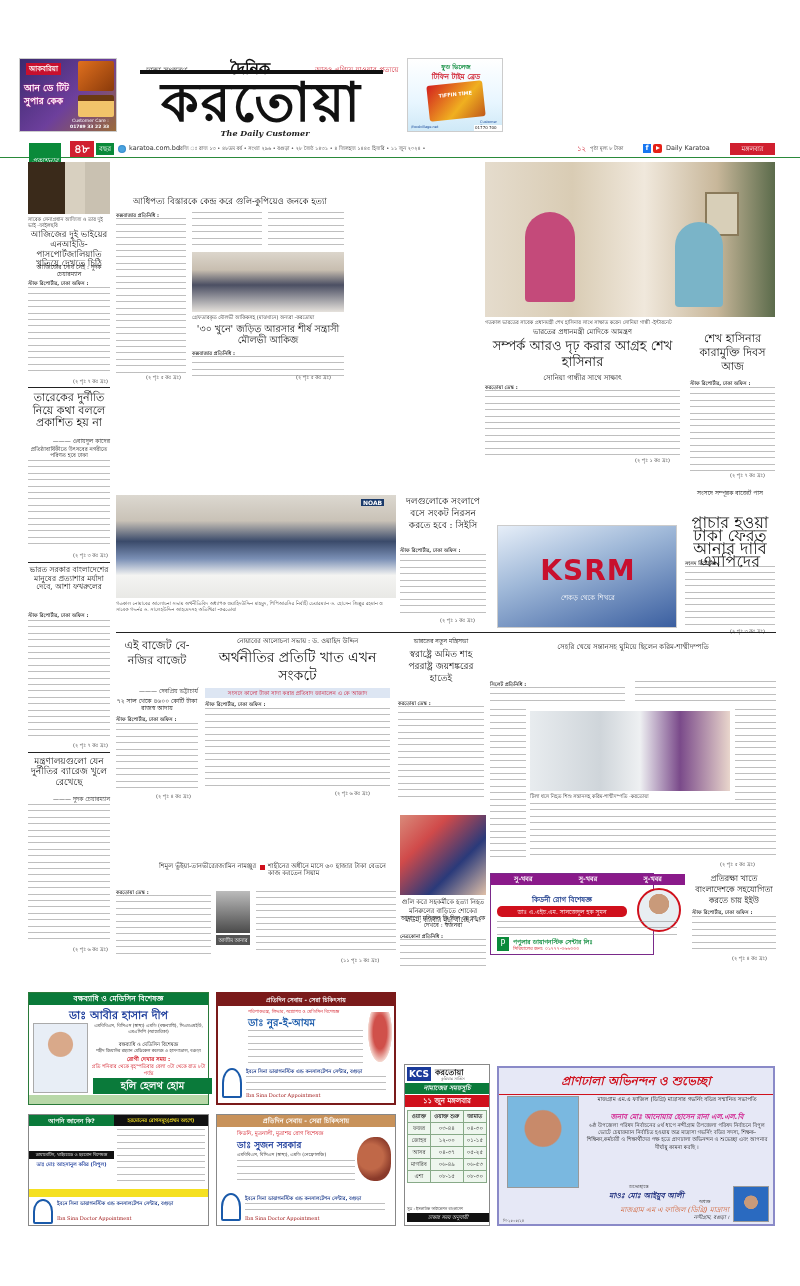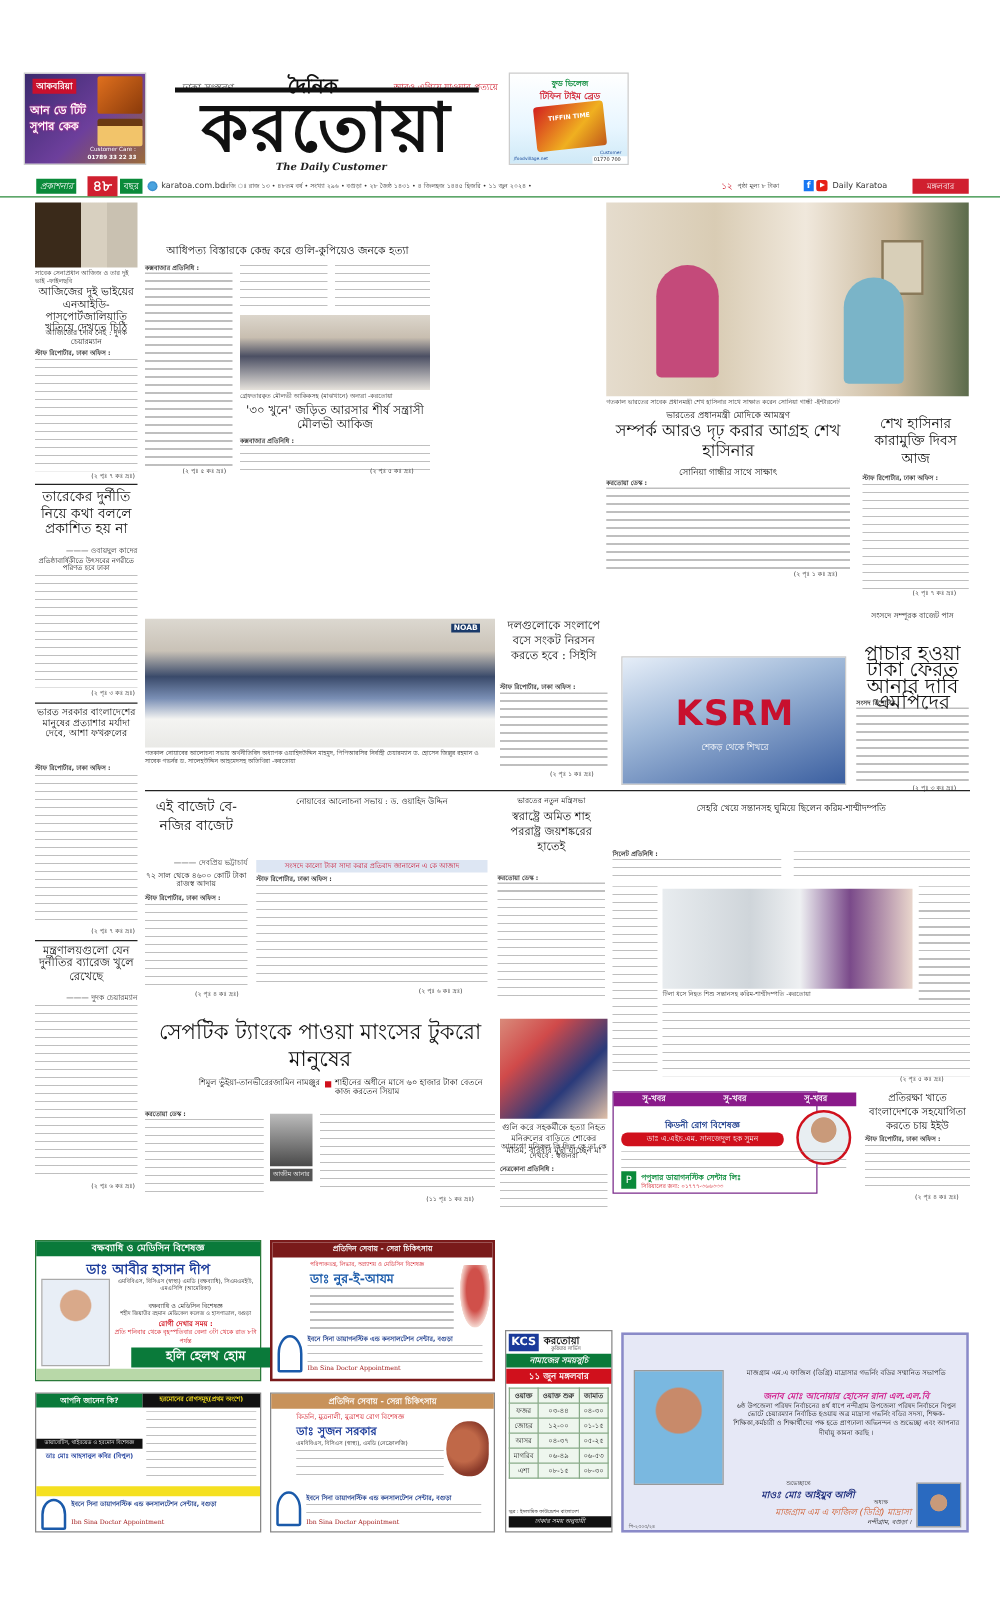--- a/index.html
+++ b/index.html
@@ -44,21 +44,21 @@
     <div class="abs" style="left:20px;top:24px;width:56px;height:36px;background:linear-gradient(135deg,#d21f1f,#f0b020 60%,#c0581a);border-radius:3px;transform:rotate(-6deg)">
       <div style="font-size:5px;color:#fff;font-weight:bold;text-align:center;margin-top:8px">TIFFIN TIME</div>
     </div>
     <div class="abs" style="left:3px;top:66px;font-size:3.5px;color:#1a4a9a">/foodvillage.net</div>
     <div class="abs" style="left:72px;top:61px;font-size:3.5px;color:#1a4a9a">Customer Care</div>
     <div class="abs" style="left:66px;top:66px;font-size:4px;color:#222;background:#fff;padding:0 1px">01770 700 400</div>
   </div>
 </div>
 
 <div class="abs" style="left:0;top:141px;width:800px;height:17px;border-bottom:1px solid #2a8a3a">
-  <div class="abs" style="left:29px;top:2px;height:12px;padding:0 3px;background:#0a8a3a;color:#fff;font-size:7px;line-height:12px;font-style:italic">প্রকাশনার</div>
+  <div class="abs" style="left:29px;top:2px;height:12px;padding:12px 3px;background:#0a8a3a;color:#fff;font-size:7px;line-height:12px;font-style:italic">প্রকাশনার</div>
   <div class="abs" style="left:70px;top:0;height:16px;padding:0 4px;background:#d01f2f;color:#fff;font-size:12px;font-weight:bold;line-height:16px">৪৮</div>
   <div class="abs" style="left:96px;top:2px;height:12px;padding:0 3px;background:#0a8a3a;color:#fff;font-size:7px;line-height:12px">বছর</div>
   <div class="abs" style="left:118px;top:4px;width:8px;height:8px;border-radius:50%;background:radial-gradient(circle,#4aa3df 40%,#1a6ab0);"></div>
   <div class="abs" style="left:129px;top:3px;font-size:6.5px;color:#333">karatoa.com.bd</div>
   <div class="abs" style="left:178px;top:3.5px;font-size:5px;color:#333;white-space:nowrap">রেজি ঃ রাজ ১৩ • ৪৮তম বর্ষ • সংখ্যা ২৯৬ • বগুড়া • ২৮ জৈষ্ঠ ১৪৩১ • ৪ জিলহজ ১৪৪৫ হিজরি • ১১ জুন ২০২৪ •</div>
   <div class="abs" style="left:577px;top:2px;font-size:7px;color:#d01f2f;font-weight:normal">১২</div>
   <div class="abs" style="left:590px;top:3.5px;font-size:5px;color:#333;white-space:nowrap">পৃষ্ঠা মূল্য ৮ টাকা</div>
   <div class="abs" style="left:643px;top:3px;width:8px;height:9px;background:#1877f2;color:#fff;font-size:7px;line-height:9px;text-align:center;font-weight:bold">f</div>
   <div class="abs" style="left:653px;top:3px;width:9px;height:9px;background:#e62117;border-radius:2px">
       <div style="position:absolute;left:3px;top:2px;border-left:4px solid #fff;border-top:2.5px solid transparent;border-bottom:2.5px solid transparent"></div>
@@ -164,20 +164,21 @@
   <div class="abs hl" style="left:0;top:0;width:82px;font-size:11px;line-height:15px">এই বাজেট বে-নজির বাজেট</div>
   <div class="abs t" style="left:0;top:50px;width:82px;text-align:right;font-size:6px">——— দেবপ্রিয় ভট্টাচার্য</div>
   <div class="abs hl" style="left:0;top:60px;width:82px;font-size:6px">৭২ সাল থেকে ৪৬০০ কোটি টাকা রাজস্ব আদায়</div>
   <div class="abs t" style="left:0;top:78px;width:82px;font-weight:bold">স্টাফ রিপোর্টার, ঢাকা অফিস :</div>
   <div class="abs lines" style="left:0;top:85px;width:82px;height:68px"></div>
   <div class="abs t" style="left:40px;top:155px">(২ পৃঃ ৪ কঃ দ্রঃ)</div>
 </div>
 
 <div class="abs" style="left:205px;top:638px;width:185px;height:170px">
   <div class="abs hl" style="left:0;top:0;width:185px;font-size:6.5px">নোয়াবের আলোচনা সভায় : ড. ওয়াহিদ উদ্দিন</div>
+  <div class="abs hl" style="left:0;top:10px;width:185px;font-size:14px;line-height:18px">অর্থনীতির প্রতিটি খাত এখন সংকটে</div>
   <div class="abs" style="left:0;top:50px;width:185px;height:10px;background:#dde6f3;color:#c8102e;font-size:5.5px;line-height:10px;text-align:center">সংসদে কালো টাকা সাদা করার প্রতিবাদ জানালেন এ কে আজাদ</div>
   <div class="abs t" style="left:0;top:63px;font-weight:bold">স্টাফ রিপোর্টার, ঢাকা অফিস :</div>
   <div class="abs lines" style="left:0;top:70px;width:185px;height:80px"></div>
   <div class="abs t" style="left:130px;top:152px">(২ পৃঃ ৬ কঃ দ্রঃ)</div>
 </div>
 
 <div class="abs" style="left:398px;top:638px;width:86px;height:170px">
   <div class="abs hl" style="left:0;top:0;width:86px;font-size:6px">ভারতের নতুন মন্ত্রিসভা</div>
   <div class="abs hl" style="left:0;top:10px;width:86px;font-size:9px;line-height:12px">স্বরাষ্ট্রে অমিত শাহ পররাষ্ট্র জয়শঙ্করের হাতেই</div>
   <div class="abs t" style="left:0;top:62px;font-weight:bold">করতোয়া ডেস্ক :</div>
@@ -191,21 +192,20 @@
   <div class="abs lines" style="left:145px;top:38px;width:141px;height:24px"></div>
   <div class="abs lines" style="left:0;top:66px;width:36px;height:150px"></div>
   <div class="abs" style="left:40px;top:68px;width:200px;height:80px;background:linear-gradient(90deg,#e8ecef 0,#cfd5da 35%,#eef0f2 55%,#7a4a8a 75%,#e9d6cc 100%)"></div>
   <div class="abs cap" style="left:40px;top:150px;width:200px">টিলা ধসে নিহত শিশু সন্তানসহ করিম-শাম্মীদম্পতি -করতোয়া</div>
   <div class="abs lines" style="left:245px;top:66px;width:41px;height:95px"></div>
   <div class="abs lines" style="left:40px;top:160px;width:246px;height:58px"></div>
   <div class="abs t" style="left:230px;top:218px">(২ পৃঃ ৫ কঃ দ্রঃ)</div>
 </div>
 
 <div class="abs" style="left:116px;top:815px;width:280px;height:150px">
-  <div class="abs hl" style="left:0;top:0;width:280px;font-size:17px;line-height:22px">সেপটিক ট্যাংকে পাওয়া মাংসের টুকরো মানুষের</div>
   <div class="abs hl" style="left:0;top:48px;width:140px;font-size:6.5px;text-align:right">শিমুল ভুঁইয়া-তানভীরেরজামিন নামঞ্জুর</div>
   <div class="abs" style="left:144px;top:50px;width:5px;height:5px;background:#d0101c"></div>
   <div class="abs hl" style="left:152px;top:48px;width:128px;font-size:6.5px;text-align:left">শাহীনের অধীনে মাসে ৬০ হাজার টাকা বেতনে কাজ করতেন সিয়াম</div>
   <div class="abs t" style="left:0;top:74px;font-weight:bold">করতোয়া ডেস্ক :</div>
   <div class="abs lines" style="left:0;top:80px;width:95px;height:60px"></div>
   <div class="abs" style="left:100px;top:76px;width:34px;height:42px;background:linear-gradient(180deg,#bcbcbc,#4a4a4a)"></div>
   <div class="abs" style="left:100px;top:120px;width:34px;height:10px;background:#555;color:#fff;font-size:5px;line-height:10px;text-align:center">আজীম আনার</div>
   <div class="abs lines" style="left:140px;top:76px;width:140px;height:64px"></div>
   <div class="abs t" style="left:225px;top:142px">(১১ পৃঃ ১ কঃ দ্রঃ)</div>
 </div>
@@ -244,21 +244,21 @@
 
 <div class="abs" style="left:28px;top:992px;width:181px;height:113px;border:1px solid #2a7a3a;background:#fff">
   <div class="abs ad-title" style="left:0;top:0;width:179px;height:12px;background:#0a7a3a;font-size:7.5px;line-height:12px">বক্ষব্যাধি ও মেডিসিন বিশেষজ্ঞ</div>
   <div class="abs" style="left:0;top:14px;width:179px;text-align:center;font-size:11px;font-weight:bold;color:#1a3a9a">ডাঃ আবীর হাসান দীপ</div>
   <div class="abs" style="left:4px;top:30px;width:55px;height:70px;background:radial-gradient(circle at 50% 30%,#d9a98a 22%,#e8eef6 24%);border:1px solid #aaa"></div>
   <div class="abs" style="left:62px;top:30px;width:115px;font-size:4.5px;line-height:5.5px;text-align:center;color:#222">এমবিবিএস, বিসিএস (স্বাস্থ্য) এমডি (বক্ষব্যাধি), সিএমএমইউ, এমএসিপি (আমেরিকা)</div>
   <div class="abs" style="left:62px;top:48px;width:115px;font-size:5px;text-align:center;color:#111">বক্ষব্যাধি ও মেডিসিন বিশেষজ্ঞ</div>
   <div class="abs" style="left:62px;top:55px;width:115px;font-size:4.3px;text-align:center;color:#111">শহীদ জিয়াউর রহমান মেডিকেল কলেজ ও হাসপাতাল, বগুড়া</div>
   <div class="abs" style="left:62px;top:63px;width:115px;font-size:5.5px;text-align:center;color:#d0101c;font-weight:bold">রোগী দেখার সময় :</div>
   <div class="abs" style="left:62px;top:70px;width:115px;font-size:5px;line-height:6.5px;text-align:center;color:#d0101c">প্রতি শনিবার থেকে বৃহস্পতিবার বেলা ৩টা থেকে রাত ৮টা পর্যন্ত</div>
-  <div class="abs ad-title" style="left:76px;top:85px;width:119px;height:16px;background:#0a7a3a;font-size:10px;line-height:16px">হলি হেলথ হোম</div>
+  <div class="abs ad-title" style="left:64px;top:85px;width:119px;height:16px;background:#0a7a3a;font-size:10px;line-height:16px">হলি হেলথ হোম</div>
   <div class="abs" style="left:0;top:102px;width:179px;height:9px;background:#b8d8a8"></div>
 </div>
 
 <div class="abs" style="left:216px;top:992px;width:180px;height:113px;border:2px solid #7a1a1a;background:#fff">
   <div class="abs ad-title" style="left:0;top:0;width:176px;height:12px;background:#7a1a1a;font-size:6px;line-height:12px">প্রতিদিন সেবায় - সেরা চিকিৎসায়</div>
   <div class="abs" style="left:30px;top:15px;font-size:4.5px;color:#d0101c">পরিপাকতন্ত্র, লিভার, অগ্ন্যাশয় ও মেডিসিন বিশেষজ্ঞ</div>
   <div class="abs" style="left:30px;top:21px;font-size:10px;font-weight:bold;color:#1a5aaa">ডাঃ নুর-ই-আযম</div>
   <div class="abs lines" style="left:30px;top:36px;width:115px;height:34px"></div>
   <div class="abs" style="left:150px;top:18px;width:24px;height:50px;background:radial-gradient(ellipse at 50% 40%,#d0504a 40%,#f5d8d0 70%,transparent 72%)"></div>
   <div class="abs" style="left:4px;top:74px;width:20px;height:30px;border-radius:50% 50% 2px 2px;border:2px solid #1a5aaa"></div>
@@ -330,20 +330,21 @@
           <td>০৮-১৫</td>
           <td>০৮-৩০</td>
         </tr>
       </tbody>
   </table>
   <div class="abs" style="left:2px;top:141px;width:82px;font-size:3.8px;color:#111">সূত্র : ইসলামিক ফাউন্ডেশন বাংলাদেশ</div>
   <div class="abs" style="left:2px;top:148px;width:82px;height:9px;background:#111;color:#fff;font-size:5px;line-height:9px;text-align:center;font-style:italic">ঢাকার সময় অনুযায়ী</div>
 </div>
 
 <div class="abs" style="left:497px;top:1066px;width:278px;height:160px;background:#e6e8f6;border:2px solid #8a8ac8">
+  <div class="abs" style="left:0;top:4px;width:274px;text-align:center;font-size:12px;color:#d0101c;font-weight:bold;font-style:italic;border-bottom:1px solid #d0101c;padding-bottom:2px">প্রাণঢালা অভিনন্দন ও শুভেচ্ছা</div>
   <div class="abs" style="left:8px;top:28px;width:72px;height:92px;background:radial-gradient(circle at 50% 35%,#c88a6a 26%,#7ab8e0 28%);border:1px solid #999"></div>
   <div class="abs" style="left:84px;top:28px;width:188px;font-size:5.5px;line-height:7px;text-align:center;color:#111">মাজগ্রাম এম.এ ফাজিল (ডিগ্রি) মাদ্রাসার গভর্নিং বডির সম্মানিত সভাপতি</div>
   <div class="abs" style="left:84px;top:43px;width:188px;font-size:7px;text-align:center;color:#d01a8a;font-weight:bold;font-style:italic">জনাব মোঃ আনোয়ার হোসেন রানা এল.এল.বি</div>
   <div class="abs" style="left:84px;top:54px;width:188px;font-size:5.3px;line-height:7.2px;text-align:center;color:#111">৬ষ্ঠ উপজেলা পরিষদ নির্বাচনের ৪র্থ ধাপে নন্দীগ্রাম উপজেলা পরিষদ নির্বাচনে বিপুল ভোটে চেয়ারম্যান নির্বাচিত হওয়ায় অত্র মাদ্রাসা গভর্নিং বডির সদস্য, শিক্ষক-শিক্ষিকা,কর্মচারী ও শিক্ষার্থীদের পক্ষ হতে প্রাণঢালা অভিনন্দন ও শুভেচ্ছা এবং আপনার দীর্ঘায়ু কামনা করছি ।</div>
   <div class="abs" style="left:130px;top:116px;font-size:4.5px;color:#333">শুভেচ্ছান্তে</div>
   <div class="abs" style="left:110px;top:122px;font-size:7.5px;color:#1a2a7a;font-weight:bold;font-style:italic">মাওঃ মোঃ আইয়ুব আলী</div>
   <div class="abs" style="left:200px;top:131px;font-size:4.5px;color:#333">অধ্যক্ষ</div>
   <div class="abs" style="left:40px;top:136px;width:190px;text-align:right;font-size:7px;color:#d05a2a;font-style:italic">মাজগ্রাম এম এ ফাজিল (ডিগ্রি) মাদ্রাসা</div>
   <div class="abs" style="left:150px;top:146px;width:80px;text-align:right;font-size:5px;color:#111;font-style:italic">নন্দীগ্রাম, বগুড়া ।</div>
   <div class="abs" style="left:234px;top:118px;width:36px;height:36px;background:radial-gradient(circle at 50% 45%,#c89a7a 26%,#2a6ac0 28%);border:1px solid #999"></div>

